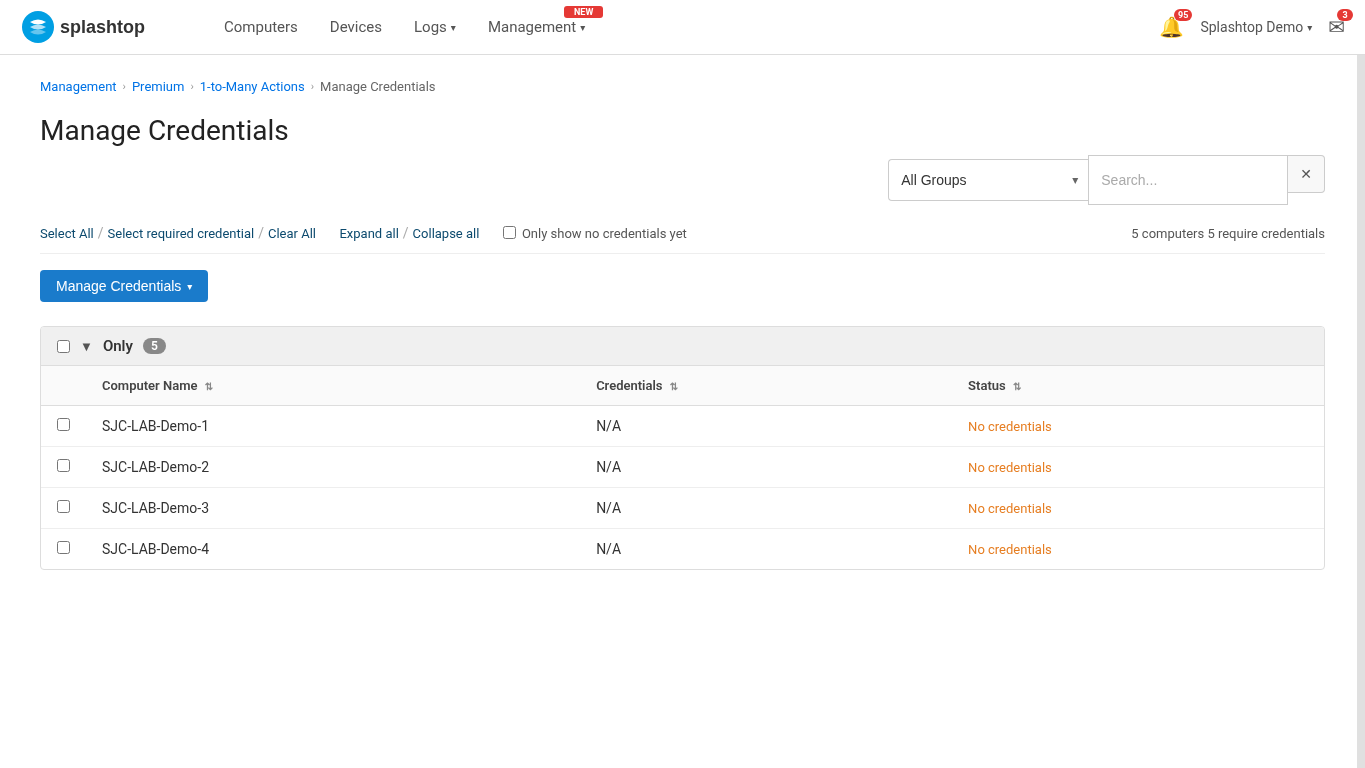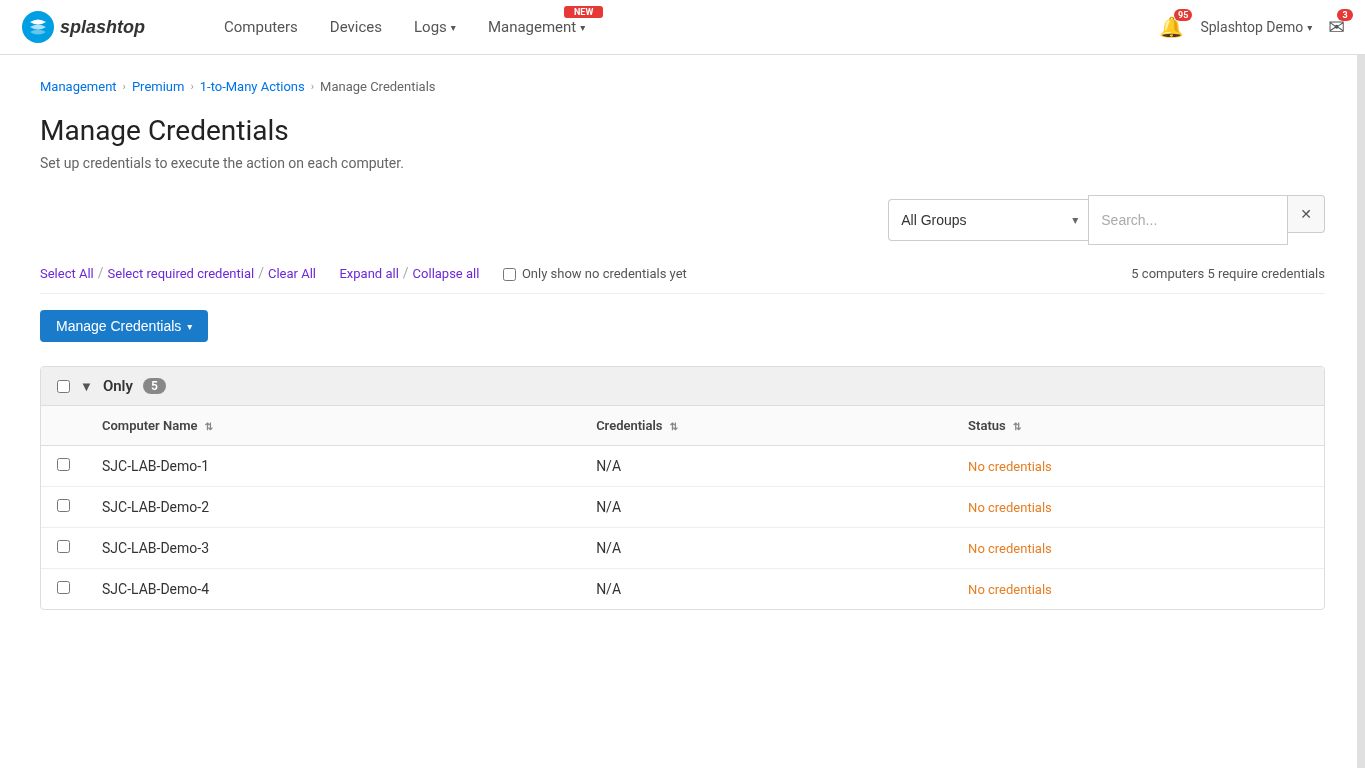--- a/index.html
+++ b/index.html
@@ -9,21 +9,21 @@
     .navbar {
       background: #fff;
       border-bottom: 1px solid #ddd;
       display: flex;
       align-items: center;
       padding: 0 20px;
       height: 55px;
       position: relative;
       z-index: 100;
     }
-    .navbar-logo { display: flex; align-items: center; margin-right: 30px; font-style: italic; }
+    .navbar-logo { display: flex; align-items: center; margin-right: 30px; }
     .navbar-logo svg { width: 160px; height: 36px; }
     .navbar-links { display: flex; align-items: center; gap: 4px; flex: 1; }
     .nav-link {
       padding: 0 14px;
       height: 55px;
       display: flex;
       align-items: center;
       color: #555;
       cursor: pointer;
       font-size: 15px;
@@ -137,24 +137,24 @@
 
     
     .actions-row {
       display: flex;
       align-items: center;
       margin-bottom: 16px;
       padding-bottom: 12px;
       border-bottom: 1px solid #eee;
     }
     .actions-left { display: flex; align-items: center; gap: 0; flex: 1; flex-wrap: wrap; }
-    .action-link { color: #6d28d9; cursor: pointer; font-size: 13px; text-decoration: none; }
+    .action-link { color: #0c4a6e; cursor: pointer; font-size: 13px; text-decoration: none; }
     .action-sep { color: #aaa; margin: 0 4px; }
     .action-gap { margin-left: 20px; }
-    .only-show-label { display: flex; align-items: flex-end; gap: 6px; font-size: 13px; color: #555; cursor: pointer; }
+    .only-show-label { display: flex; align-items: flex-start; gap: 6px; font-size: 13px; color: #555; cursor: pointer; }
     .only-show-label input[type=checkbox] { cursor: pointer; }
     .actions-right { font-size: 13px; color: #555; white-space: nowrap; }
 
     
     .btn-manage {
       background: #1a7bcb;
       color: #fff;
       border: none;
       padding: 8px 16px;
       border-radius: 4px;
@@ -284,21 +284,20 @@
     <span class="sep">›</span>
     <a>Premium</a>
     <span class="sep">›</span>
     <a>1-to-Many Actions</a>
     <span class="sep">›</span>
     <span>Manage Credentials</span>
   </div>
 
   
   <h1 class="page-title">Manage Credentials</h1>
-  <p class="page-subtitle">Set up credentials to execute the action on each computer.</p>
 
   
   <div class="filter-row">
     <div class="filter-select-wrapper">
       <select class="filter-select">
         <option>All Groups</option>
       </select>
       <span class="filter-select-arrow">▾</span>
     </div>
     <div class="search-input-wrapper">

